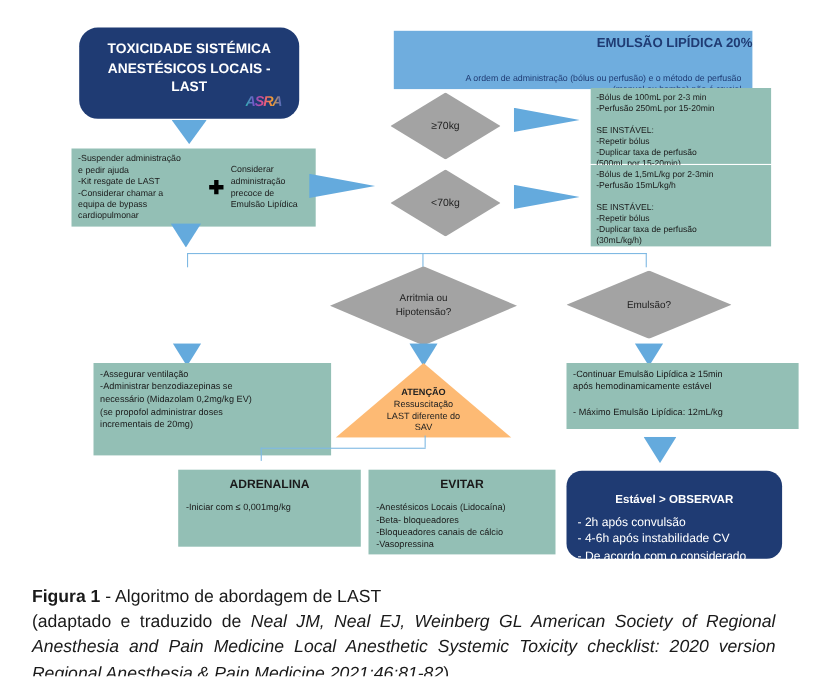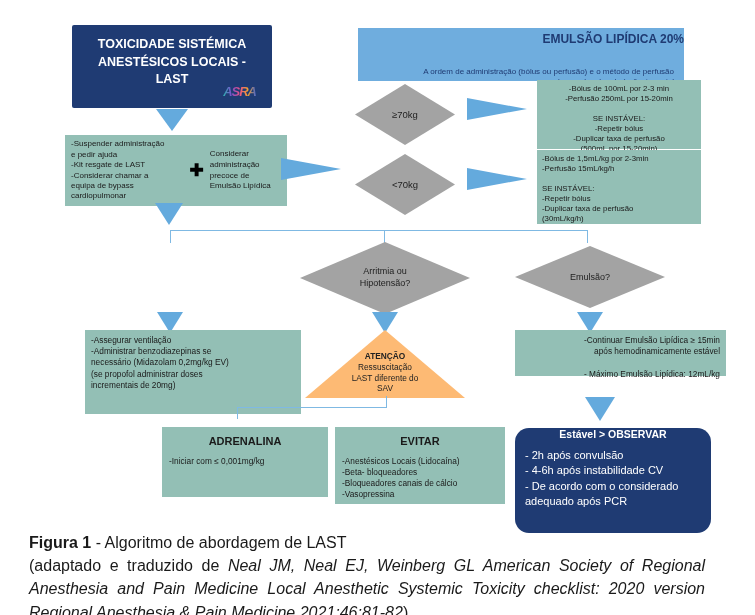--- a/index.html
+++ b/index.html
@@ -3,21 +3,21 @@
 <meta charset="utf-8">
 <style>
   * { margin:0; padding:0; box-sizing:border-box; }
   body { background:#fff; font-family:"Liberation Sans", sans-serif; }
   .canvas { position:relative; width:755px; height:615px; background:#ffffff; overflow:hidden; }
   .pre { white-space:pre-line; }
 
   
   .title-box {
     position:absolute; left:72px; top:25px; width:200px; height:83px;
-    background:#1f3b73; border-radius:2px; color:#fff;
+    background:#1f3b73; border-radius:17px; color:#fff;
     font-weight:bold; font-size:12.5px; line-height:1.4; text-align:center;
     padding-top:11px;
   }
   .asra-logo {
     position:absolute; right:16px; bottom:7px;
     font-weight:bold; font-style:italic; font-size:13px; letter-spacing:-1px;
     background:linear-gradient(90deg,#2bb5b0,#7a4fc9,#e85088,#f0a030,#4a66c8);
     -webkit-background-clip:text; background-clip:text; color:transparent;
   }
   .emulsion-box {
@@ -34,26 +34,26 @@
     display:flex; align-items:center; padding:4px 6px; gap:6px;
   }
   .initial-left { width:120px; font-size:8px; line-height:1.3; }
   .plus-icon { font-size:17px; font-weight:bold; color:#000; }
   .initial-right { width:76px; font-size:8px; line-height:1.35; }
 
   .dose-box {
     position:absolute; left:537px; width:164px; font-size:7.8px; line-height:1.28;
     padding:4px 5px;
   }
-  .dose-box.ge { top:80px; height:69px;text-align:center; }
+  .dose-box.ge { top:80px; height:69px; }
   .dose-box.lt { top:150px; height:74px; }
 
   .action-box { position:absolute; font-size:8.3px; line-height:1.35; padding:5px 6px; }
   .seizure-box { left:85px; top:330px; width:216px; height:84px; }
-  .continue-box { left:515px; top:330px; width:211px; height:46px;text-align:right; }
+  .continue-box { left:515px; top:330px; width:211px; height:60px; }
   .named-box { position:absolute; font-size:8.3px; line-height:1.35; padding:4px 7px; }
   .adren-box { left:162px; top:427px; width:166px; height:70px; }
   .avoid-box { left:335px; top:427px; width:170px; height:77px; }
   .box-head { text-align:center; font-weight:bold; font-size:11px; margin:3px 0 7px 0; }
 
   
   .diamond {
     position:absolute; background:#a3a3a3; color:#222;
     clip-path:polygon(50% 0, 100% 50%, 50% 100%, 0 50%);
     display:flex; align-items:center; justify-content:center;
@@ -69,22 +69,22 @@
   .warn-tri {
     position:absolute; left:305px; top:330px; width:160px; height:68px;
     background:#fdba74; clip-path:polygon(50% 0, 100% 100%, 0 100%);
     text-align:center; color:#222; font-size:8.3px; line-height:1.3;
     padding-top:21px;
   }
   .warn-title { font-weight:bold; }
 
   
   .observe-box {
-    position:absolute; left:515px; top:428px; width:196px; height:105px;
-    background:#1f3b73; border-radius:14px; color:#fff; padding:0 10px;
+    position:absolute; left:515px; top:428px; width:196px; height:80px;
+    background:#1f3b73; border-radius:14px; color:#fff; padding:20px 10px;
   }
   .observe-title { text-align:center; font-weight:bold; font-size:10.5px; margin-bottom:8px; }
   .observe-body { font-size:11px; line-height:1.4; }
 
   
   .arr-down { position:absolute; background:#64aadd; clip-path:polygon(0 0,100% 0,50% 100%); }
   .arr-right { position:absolute; background:#64aadd; clip-path:polygon(0 0,100% 50%,0 100%); }
   .ad1 { left:156px; top:109px; width:32px; height:22px; }
   .ad2 { left:155px; top:203px; width:28px; height:22px; }
   .ad3 { left:157px; top:312px; width:26px; height:21px; }

